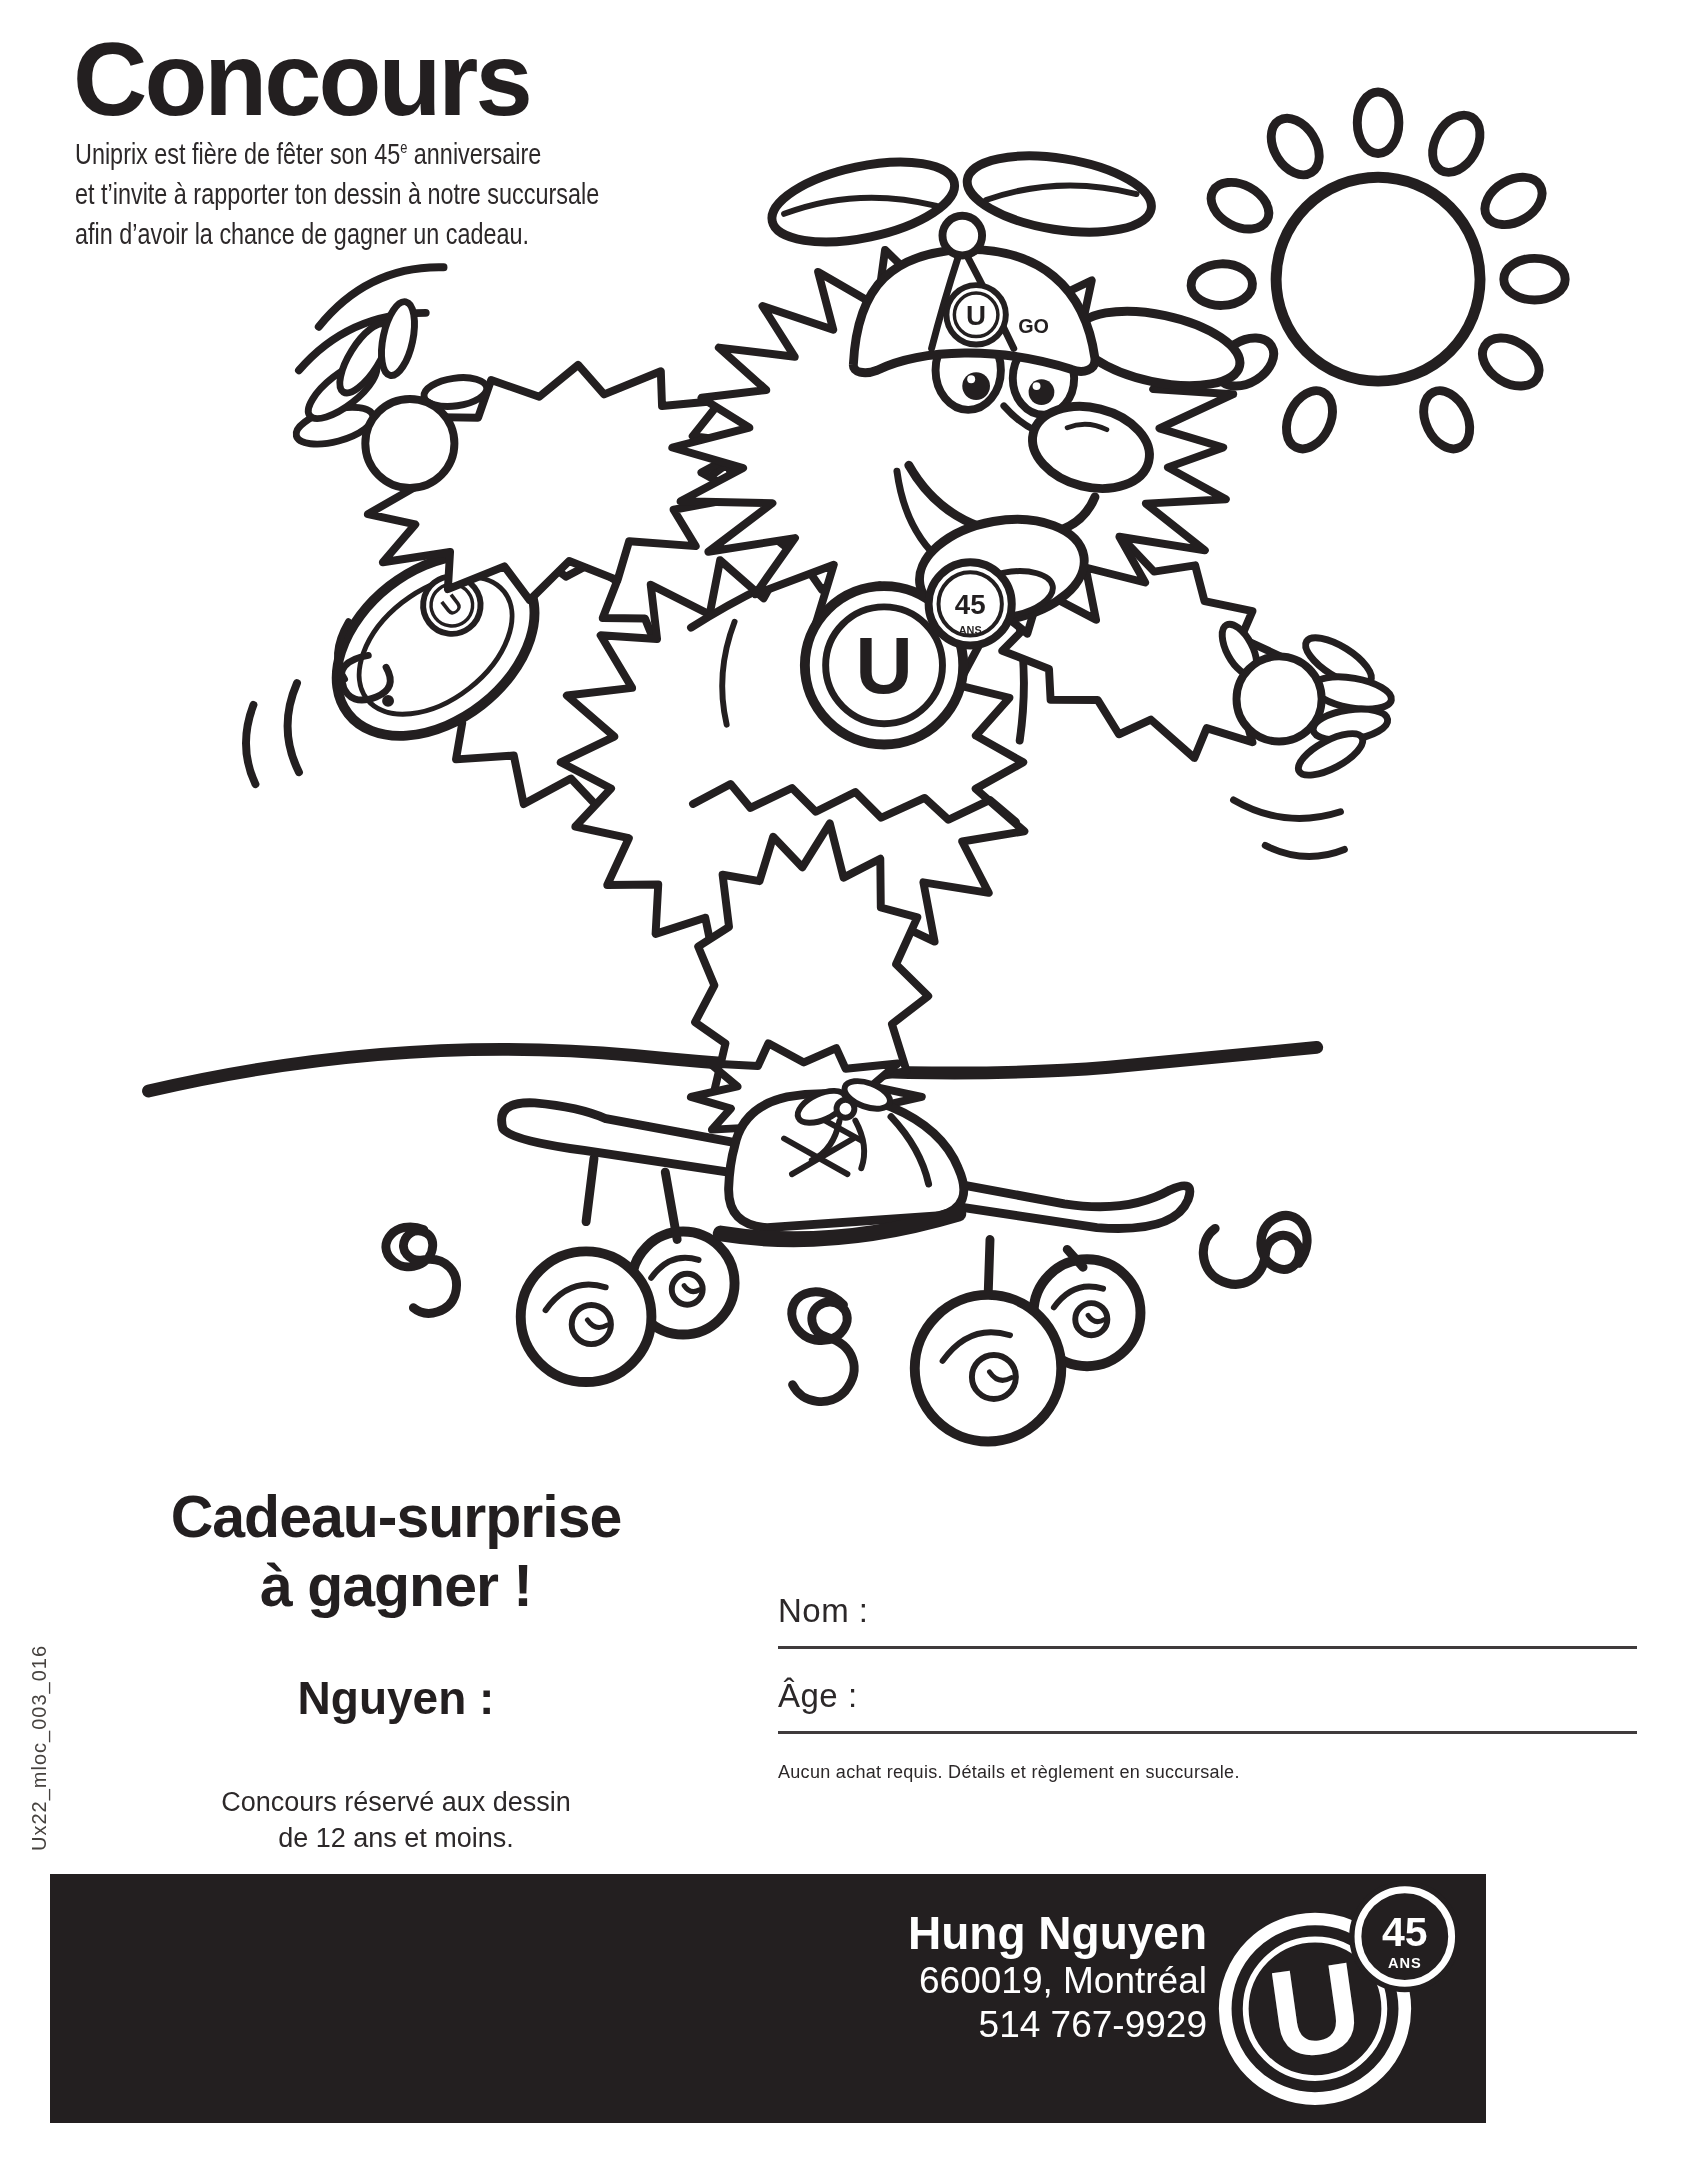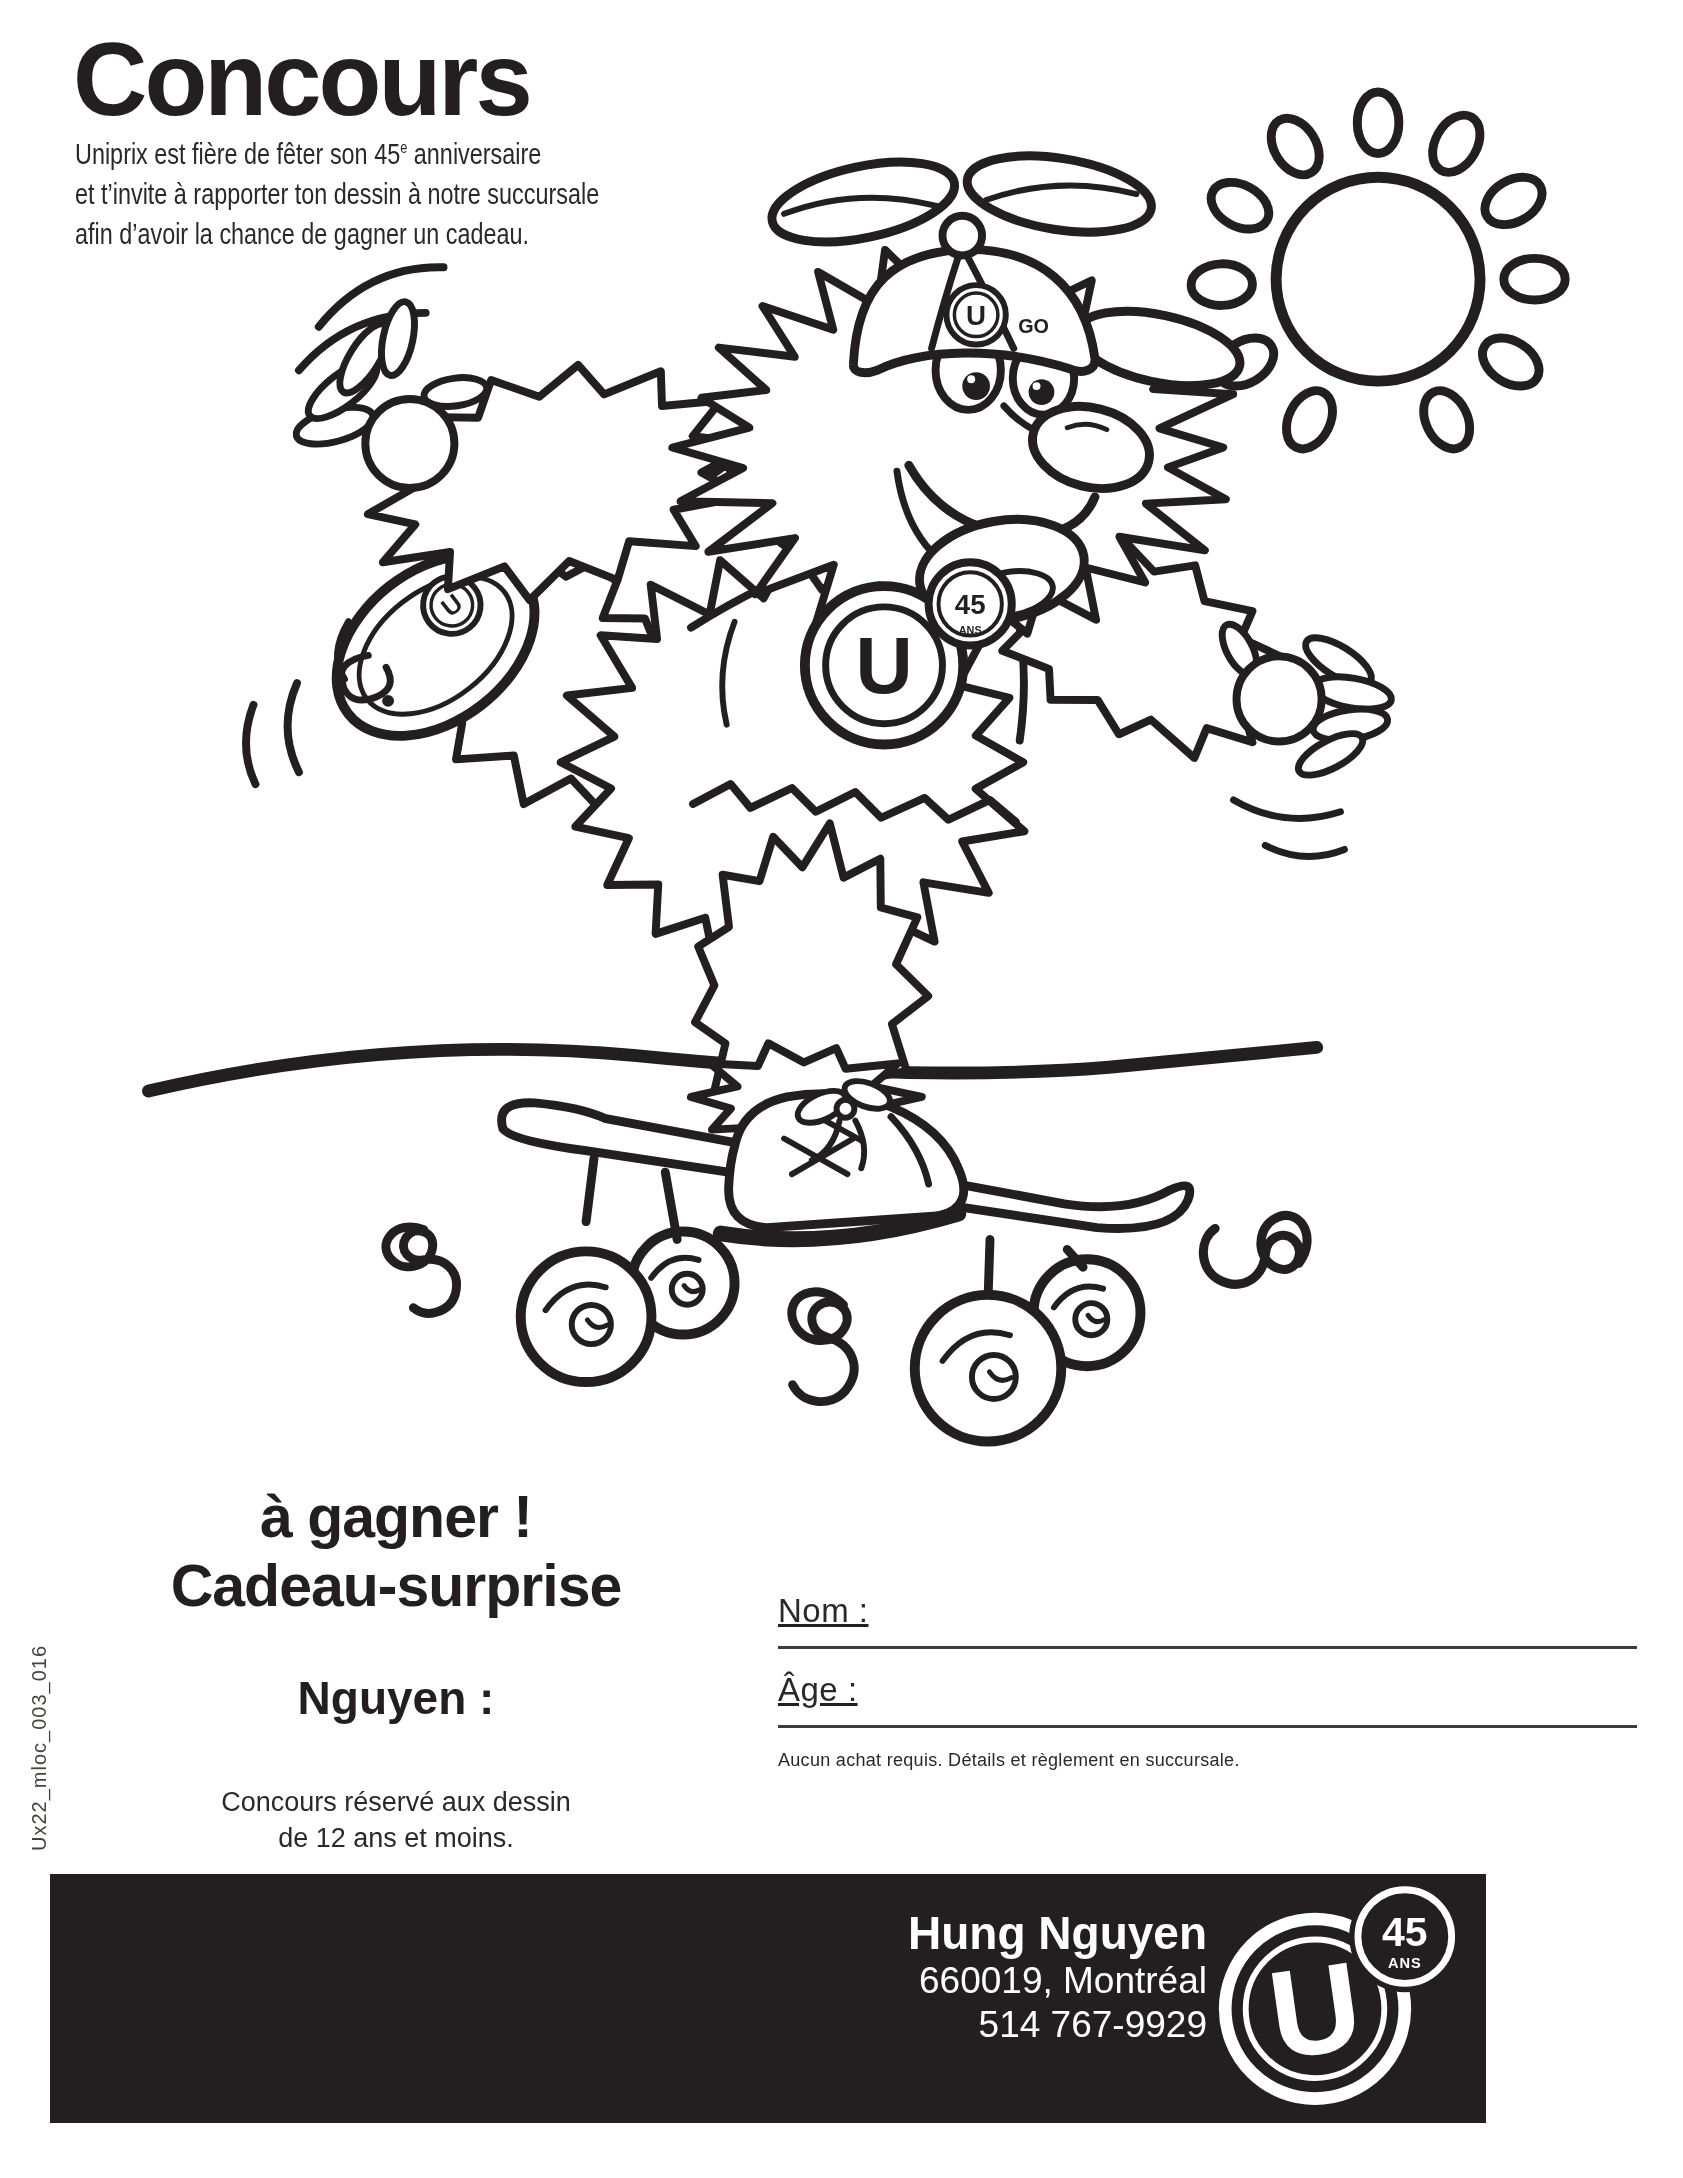--- a/index.html
+++ b/index.html
@@ -20,21 +20,21 @@
   #art text{font-family:"Liberation Sans",sans-serif;font-weight:700;fill:#231f20;text-anchor:middle;}
   
   .prize-head{position:absolute;left:79px;top:1483px;width:634px;text-align:center;
               font-weight:700;font-size:59px;line-height:69px;letter-spacing:-1px;}
   .draw{position:absolute;left:79px;top:1671px;width:634px;text-align:center;
         font-weight:700;font-size:46px;}
   .elig{position:absolute;left:79px;top:1784px;width:634px;text-align:center;
         font-size:27px;line-height:36px;color:#2c2829;}
   
   .form{position:absolute;left:778px;top:1592px;width:859px;}
-  .field{margin-bottom:22px;text-decoration:underline;}
+  .field{margin-bottom:28px;}
   .field .flabel{font-size:33px;color:#2c2829;letter-spacing:0.5px;}
   .field .fline{height:16px;border-bottom:3px solid #3f3b3c;}
   .disclaimer{margin-top:22px;font-size:18px;color:#2c2829;letter-spacing:0.3px;}
   
   .footer{position:absolute;left:50px;top:1874px;width:1436px;height:249px;background:#231f20;}
   .footer-text{position:absolute;right:279px;top:34px;text-align:right;color:#ffffff;}
   .store-name{font-weight:700;font-size:46px;line-height:51px;}
   .store-line{font-size:37px;line-height:44px;font-weight:400;}
   .logo-wrap{position:absolute;right:26px;top:4px;width:249px;height:244px;}
   
@@ -221,22 +221,22 @@
         <text x="893" y="700" font-size="80">U</text>
         <circle class="wh" stroke-width="8" cx="980" cy="610" r="42"></circle>
         <circle class="ln" stroke-width="4" cx="980" cy="610" r="32"></circle>
         <text x="980" y="620" font-size="28">45</text>
         <text x="980" y="640" font-size="11">ANS</text>
       </g>
     </g>
   </svg>
 
   <div class="prize-head">
+    <div>Cadeau-surprise</div>
     <div>à gagner !</div>
-    <div>Cadeau-surprise</div>
   </div>
   <div class="draw">Nguyen :</div>
   <div class="elig">
     <div>Concours réservé aux dessin</div>
     <div>de 12 ans et moins.</div>
   </div>
 
   <div class="form">
     <div class="field">
       <div class="flabel">Nom :</div>

